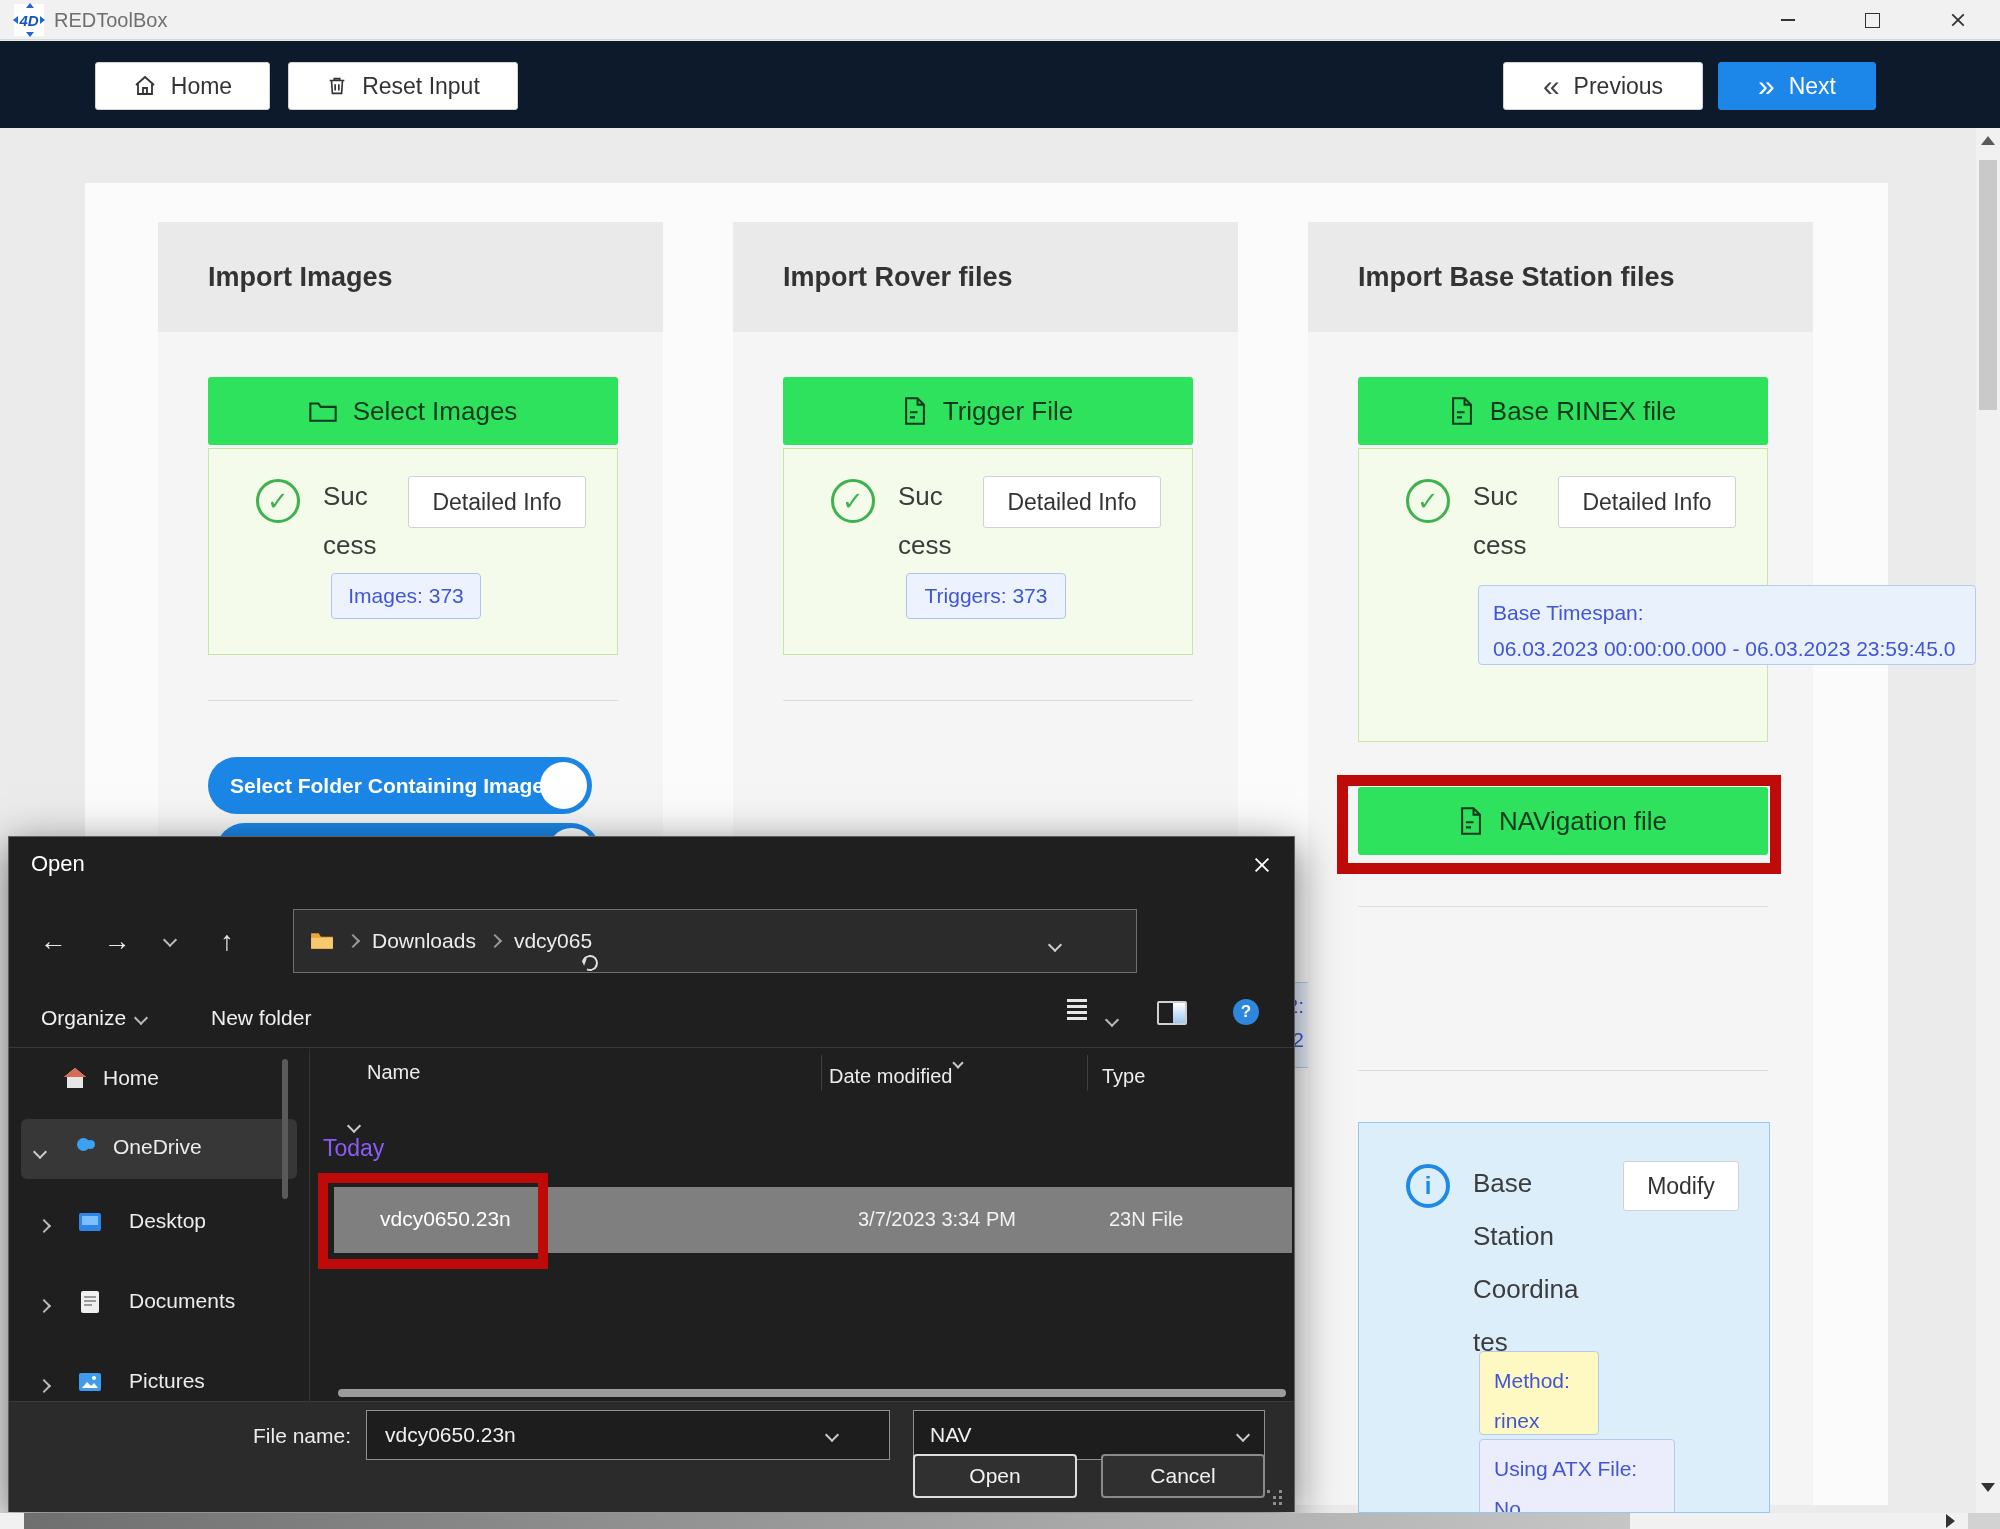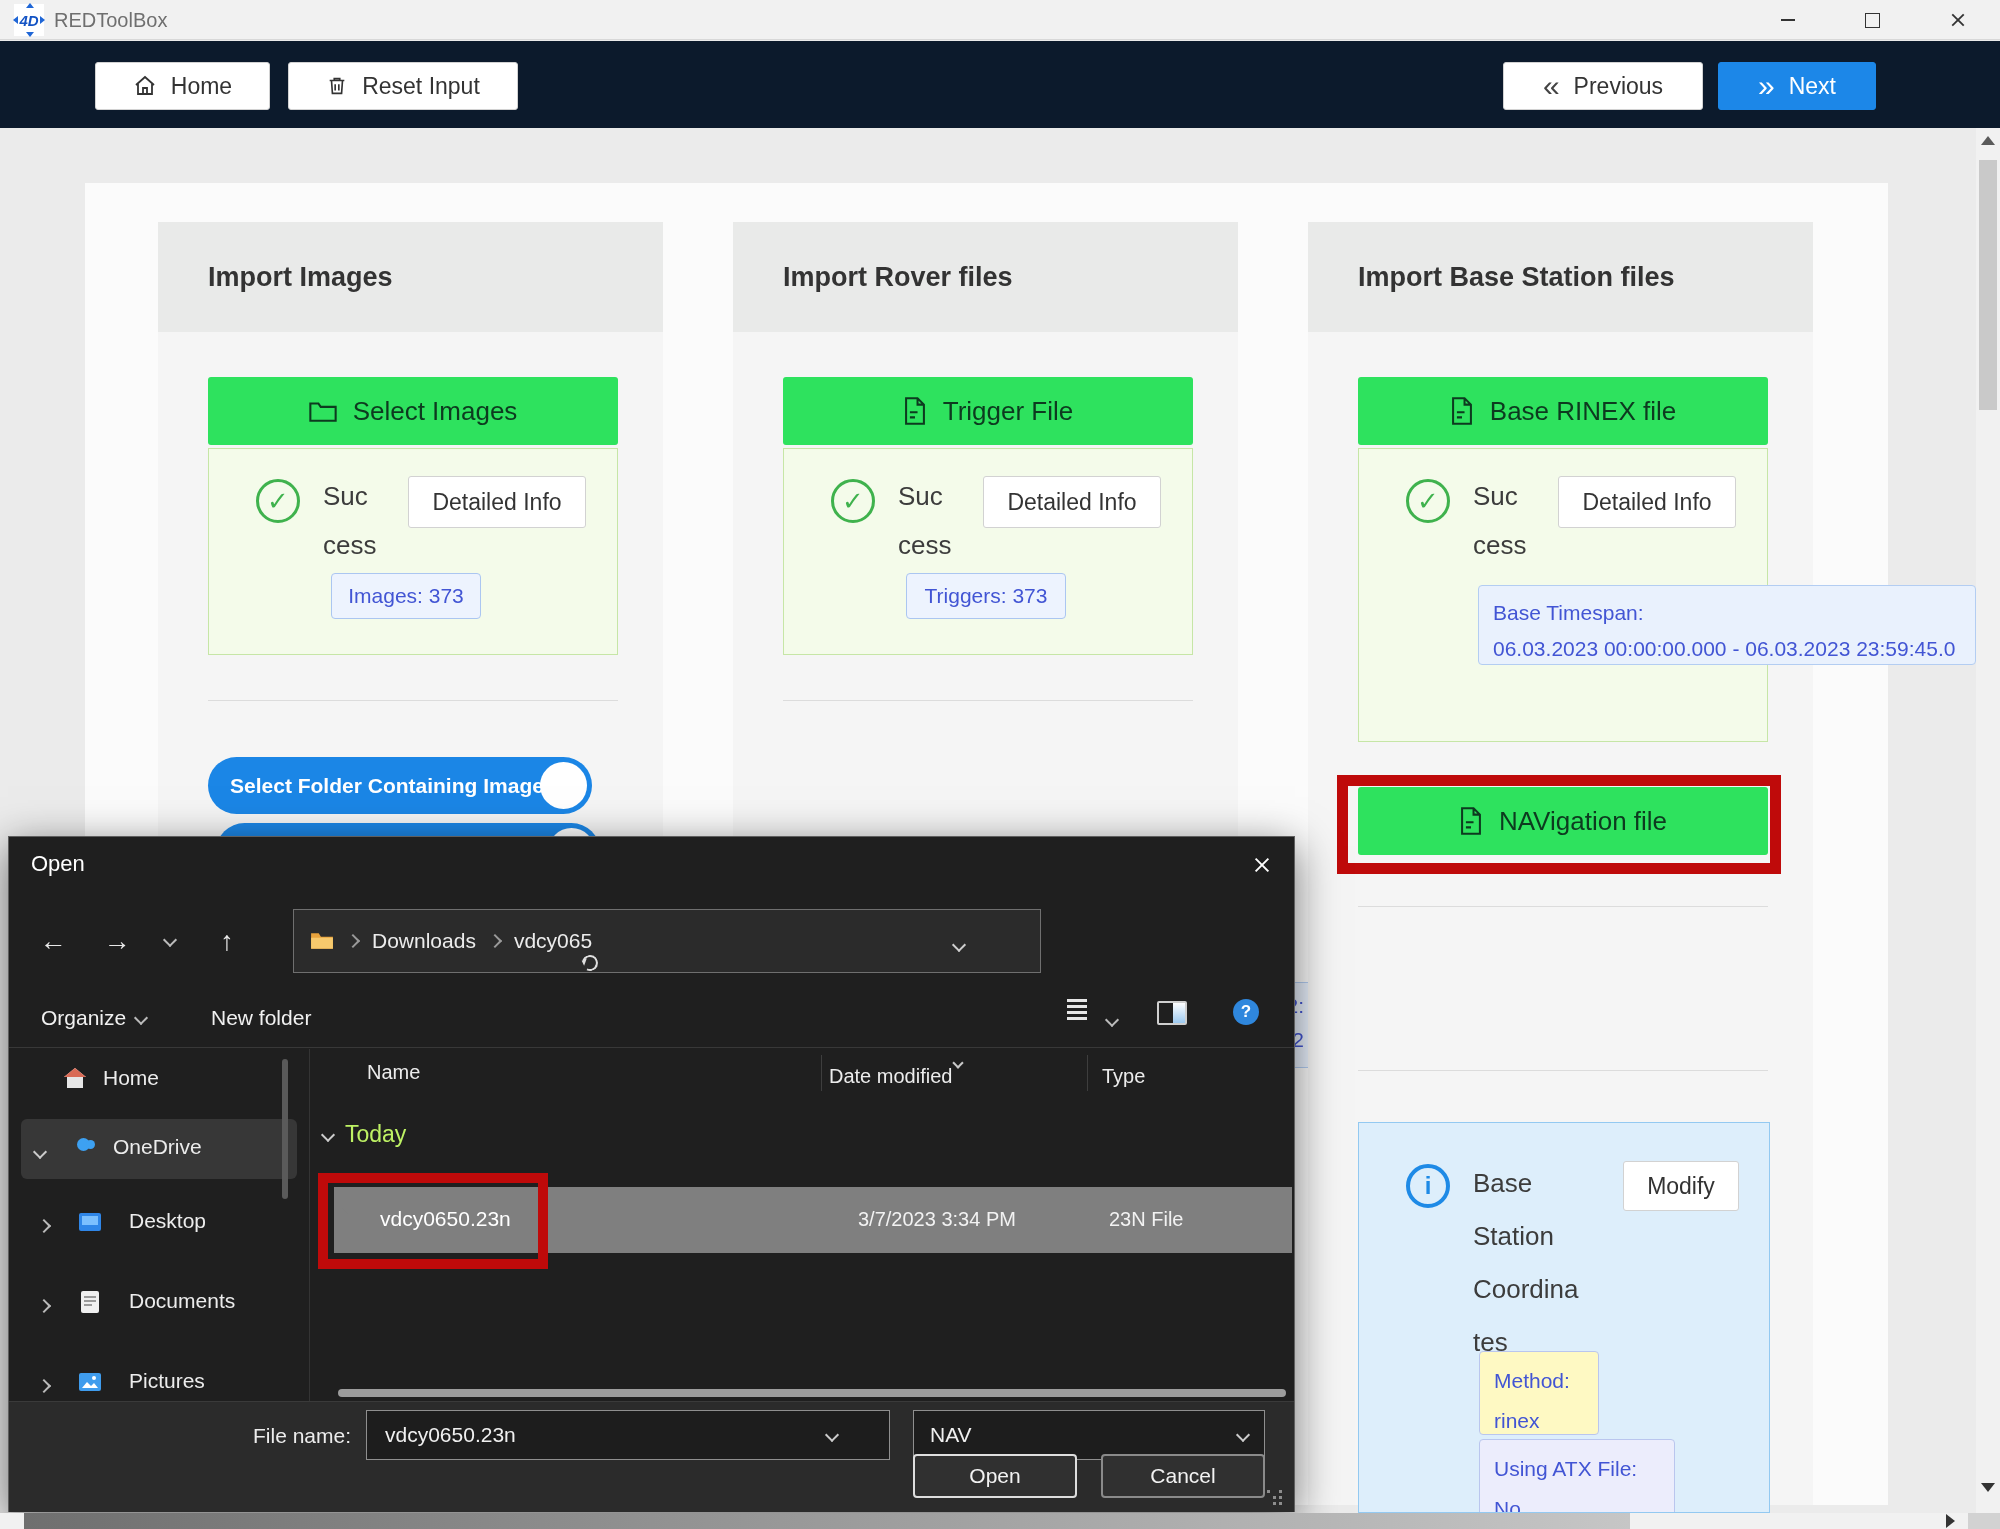--- a/index.html
+++ b/index.html
@@ -242,21 +242,21 @@
       <span class="xicon"></span>
     </div>
 
     <div class="abs center" style="left:24px;top:84px;width:40px;height:40px;color:#e8e8e8;font-size:27px;">←</div>
     <div class="abs center" style="left:88px;top:84px;width:40px;height:40px;color:#e8e8e8;font-size:27px;">→</div>
     <div class="abs center" style="left:146px;top:88px;width:30px;height:30px;color:#bbb;">
         <span class="chev sm down"></span>
       </div>
     <div class="abs center" style="left:198px;top:84px;width:40px;height:40px;color:#e8e8e8;font-size:27px;">↑</div>
 
-    <div class="abs dlg-input flex" style="left:284px;top:72px;width:748px;height:64px;padding:0 16px;gap:14px;">
+    <div class="abs dlg-input flex" style="left:284px;top:72px;width:844px;height:64px;padding:0 16px;gap:14px;">
       <svg viewBox="0 0 22 18" width="24" height="20">
           <path fill="#e8a33d" d="M1 2h7l2 3h11v11H1z"></path>
           <path fill="#f7c96d" d="M1 6h20v10H1z"></path>
         </svg>
       <span class="chev sm right" style="color:#9a9a9a;"></span>
       <span class="dlg-text">Downloads</span>
       <span class="chev sm right" style="color:#9a9a9a;"></span>
       <span class="dlg-text">vdcy065</span>
       <span class="abs" style="right:76px;top:26px;color:#cfcfcf;"><span class="chev sm down"></span></span>
       <span class="abs refresh" style="right:24px;top:22px;"></span>
@@ -319,21 +319,21 @@
       <span class="abs" style="left:18px;top:24px;color:#bbb;"><span class="chev sm right"></span></span>
       <svg class="abs" style="left:58px;top:20px;" viewBox="0 0 22 18" width="22" height="18">
           <rect fill="#3f9ced" rx="2" width="22" height="18"></rect>
           <path d="M3 15 l5 -6 4 4 3 -3 4 5 z" fill="#fff"></path>
           <circle cx="15" cy="5" r="2" fill="#fff"></circle>
         </svg>
       <span class="abs dlg-text" style="left:108px;top:16px;">Pictures</span>
     </div>
     <div class="abs" style="left:273px;top:222px;width:6px;height:140px;background:#5a5a5a;border-radius:3px;"></div>
 
-    <div class="abs flex" style="left:314px;top:284px;gap:12px;color:#bef264;font-size:23px;">
+    <div class="abs flex" style="left:314px;top:284px;gap:4px;color:#8b5cf6;font-size:23px;flex-direction:column;">
       <span class="chev sm down" style="color:#ccc;"></span>
       <span>Today</span>
     </div>
 
     <div class="abs sel-row" style="left:325px;top:350px;width:958px;height:66px;">
       <span class="abs page-icon" style="left:14px;top:21px;"></span>
       <span class="abs" style="left:46px;top:20px;color:#fff;font-size:21px;">vdcy0650.23n</span>
       <span class="abs" style="left:500px;top:21px;color:#f2f2f2;font-size:20px;margin-left:24px;">3/7/2023 3:34 PM</span>
       <span class="abs" style="left:775px;top:21px;color:#f2f2f2;font-size:20px;">23N File</span>
     </div>

